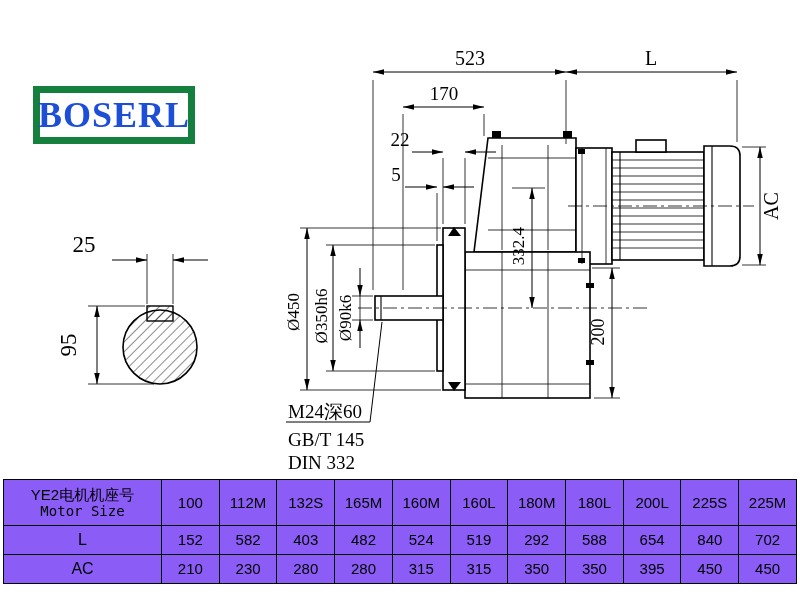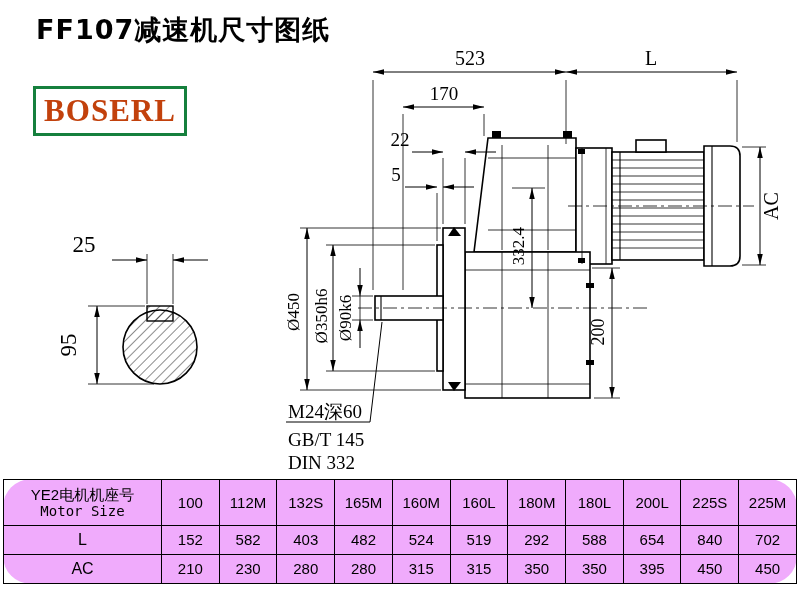--- a/index.html
+++ b/index.html
@@ -1,23 +1,23 @@
 <!DOCTYPE html>
 <html><head>
 <meta charset="utf-8">
 <style>
   html,body{margin:0;padding:0;background:#fff;}
   .page{position:relative;width:800px;height:614px;background:#fff;overflow:hidden;
         font-family:"Liberation Sans",sans-serif;color:#000;}
   .title{position:absolute;left:36px;top:12px;font-size:27px;font-weight:700;
          letter-spacing:1px;font-family:"DejaVu Sans",sans-serif;}
   .brand-box{position:absolute;left:33px;top:86px;width:148px;height:44px;
-         border:3px solid #15803d;display:flex;align-items:center;justify-content:center;
-         font-family:"Liberation Serif",serif;font-size:31px;font-weight:600;
-         letter-spacing:1px;color:#c2410c;background:#fff;}
+         border:7px solid #15803d;display:flex;align-items:center;justify-content:center;
+         font-family:"Liberation Serif",serif;font-size:36px;font-weight:600;
+         letter-spacing:1px;color:#1d4ed8;background:#fff;}
   .drawing{position:absolute;left:0;top:0;}
 
   
   .o{stroke:#000;stroke-width:1.6;fill:#fff;}
   .o2{stroke:#000;stroke-width:1.1;fill:none;}
   .thin{stroke:#000;stroke-width:.8;fill:none;}
   .d{stroke:#000;stroke-width:1;fill:none;}
   .cl{stroke:#000;stroke-width:.8;stroke-dasharray:14 4 3 4;fill:none;}
   .blk{fill:#000;stroke:none;}
 
@@ -25,36 +25,35 @@
   text{fill:#000;font-family:"Liberation Serif",serif;}
   .t20{font-size:20px;text-anchor:middle;}
   .t19{font-size:19px;text-anchor:middle;}
   .t18{font-size:18px;text-anchor:middle;}
   .t17{font-size:17px;text-anchor:middle;}
   .t23{font-size:23px;text-anchor:middle;}
   .tn{font-size:19px;text-anchor:start;}
 
   
   .dims-table{position:absolute;left:3px;top:479px;width:794px;border-collapse:collapse;
-        table-layout:fixed;background:#f0abfc;border-radius:28px;}
+        table-layout:fixed;background:#8b5cf6;}
   .dims-table th,.dims-table td{border:1px solid #000;text-align:center;vertical-align:middle;
         padding:0;font-weight:400;font-size:15px;line-height:1.15;}
   .dims-table tr{height:29px;}
   .dims-table tr.hdr{height:46px;}
   .dims-table .cn{font-size:15px;}
   .dims-table .en{font-size:14px;font-family:"DejaVu Sans Mono",monospace;text-align:center;}
   .dims-table .lbl{font-size:16px;}
   col.c0{width:158px;}
 </style>
 </head>
 <body>
 
 <div class="page">
 
-  <div class="title">FF107减速机尺寸图纸</div>
   <div class="brand-box">
     <span>BOSERL</span>
   </div>
 
   <svg class="drawing" width="800" height="478" viewBox="0 0 800 478" xmlns="http://www.w3.org/2000/svg">
     <defs>
       <marker id="arw" viewBox="0 0 12 6" refX="12" refY="3" markerWidth="11" markerHeight="6" orient="auto-start-reverse">
         <path d="M0,0 L12,3 L0,6 z" fill="#000"></path>
       </marker>
       <pattern id="hatch" width="7" height="7" patternUnits="userSpaceOnUse" patternTransform="rotate(45)">

